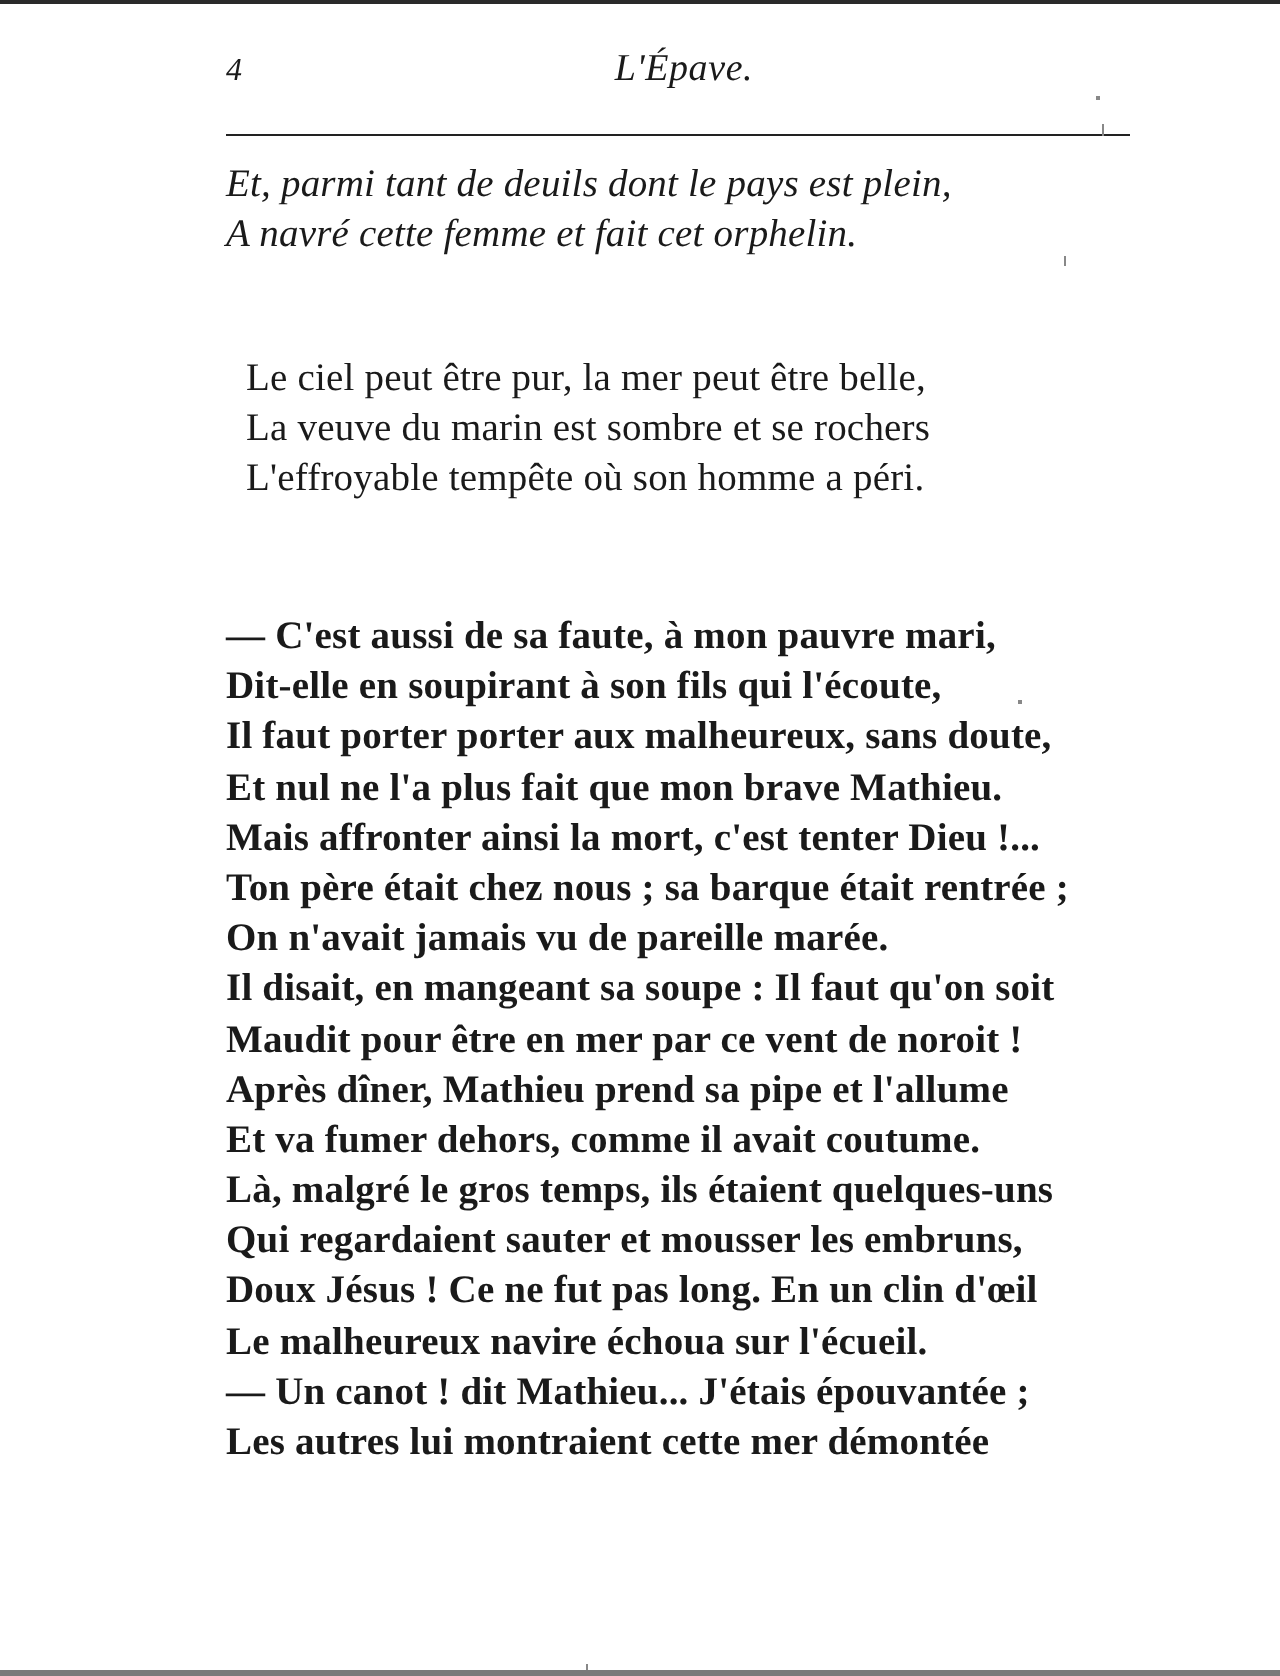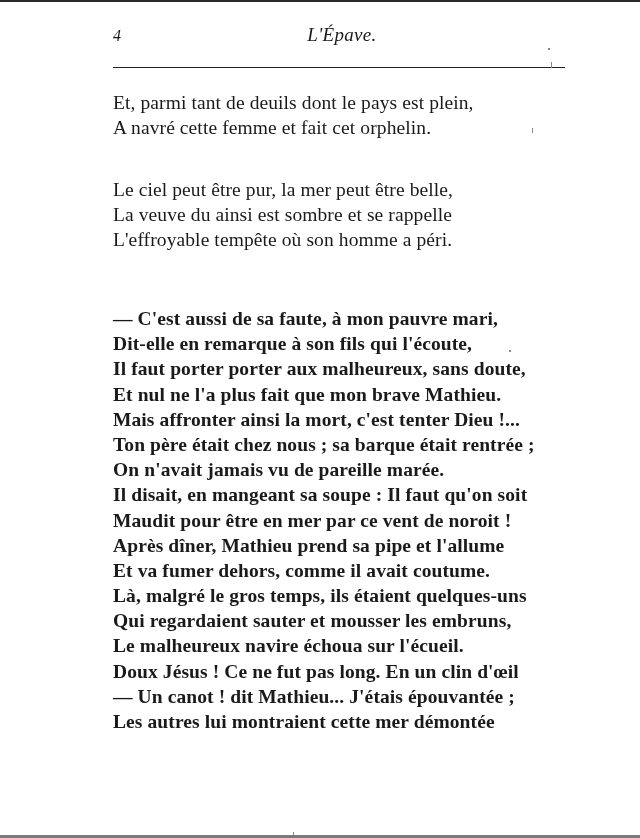--- a/index.html
+++ b/index.html
@@ -80,47 +80,47 @@
 </head>
 <body>
 
 <div class="top-border"></div>
 
 <div class="page-number">4</div>
 <div class="running-title">L'Épave.</div>
 <div class="header-rule"></div>
 
 <div class="poem">
-  <div class="stanza" style="top: 90px;">
+  <div class="stanza" style="top: 80px; font-style: italic;">
     <span class="verse">Et, parmi tant de deuils dont le pays est plein,</span>
     <span class="verse">A navré cette femme et fait cet orphelin.</span>
   </div>
 
-  <div class="stanza" style="top: 177px;">
+  <div class="stanza" style="top: 177px; margin-left: 10px;">
     <span class="verse">Le ciel peut être pur, la mer peut être belle,</span>
-    <span class="verse">La veuve du ainsi est sombre et se rappelle</span>
+    <span class="verse">La veuve du marin est sombre et se rochers</span>
     <span class="verse">L'effroyable tempête où son homme a péri.</span>
   </div>
 
   <div class="stanza" style="top: 306px; font-weight: bold;">
     <span class="verse">— C'est aussi de sa faute, à mon pauvre mari,</span>
-    <span class="verse">Dit-elle en remarque à son fils qui l'écoute,</span>
+    <span class="verse">Dit-elle en soupirant à son fils qui l'écoute,</span>
     <span class="verse">Il faut porter porter aux malheureux, sans doute,</span>
     <span class="verse">Et nul ne l'a plus fait que mon brave Mathieu.</span>
     <span class="verse">Mais affronter ainsi la mort, c'est tenter Dieu !...</span>
     <span class="verse">Ton père était chez nous ; sa barque était rentrée ;</span>
     <span class="verse">On n'avait jamais vu de pareille marée.</span>
     <span class="verse">Il disait, en mangeant sa soupe : Il faut qu'on soit</span>
     <span class="verse">Maudit pour être en mer par ce vent de noroit !</span>
     <span class="verse">Après dîner, Mathieu prend sa pipe et l'allume</span>
     <span class="verse">Et va fumer dehors, comme il avait coutume.</span>
     <span class="verse">Là, malgré le gros temps, ils étaient quelques-uns</span>
     <span class="verse">Qui regardaient sauter et mousser les embruns,</span>
+    <span class="verse">Doux Jésus ! Ce ne fut pas long. En un clin d'œil</span>
     <span class="verse">Le malheureux navire échoua sur l'écueil.</span>
-    <span class="verse">Doux Jésus ! Ce ne fut pas long. En un clin d'œil</span>
     <span class="verse">— Un canot ! dit Mathieu... J'étais épouvantée ;</span>
     <span class="verse">Les autres lui montraient cette mer démontée</span>
   </div>
 </div>
 
 <div class="speck" style="left:548px; top:48px;"></div>
 <div class="speck" style="left:551px; top:62px; height:6px; width:1px;"></div>
 <div class="speck" style="left:532px; top:128px; height:5px; width:1px;"></div>
 <div class="speck" style="left:509px; top:350px;"></div>
 <div class="speck" style="left:293px; top:832px; height:5px; width:1px;"></div>

